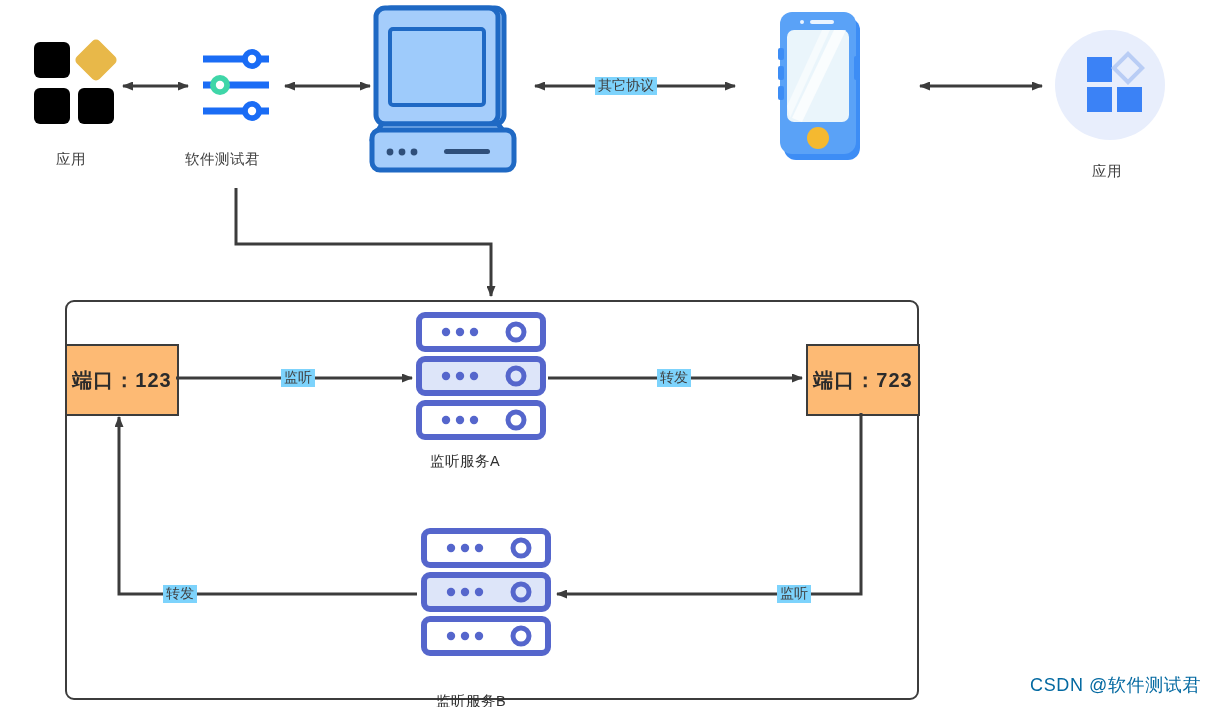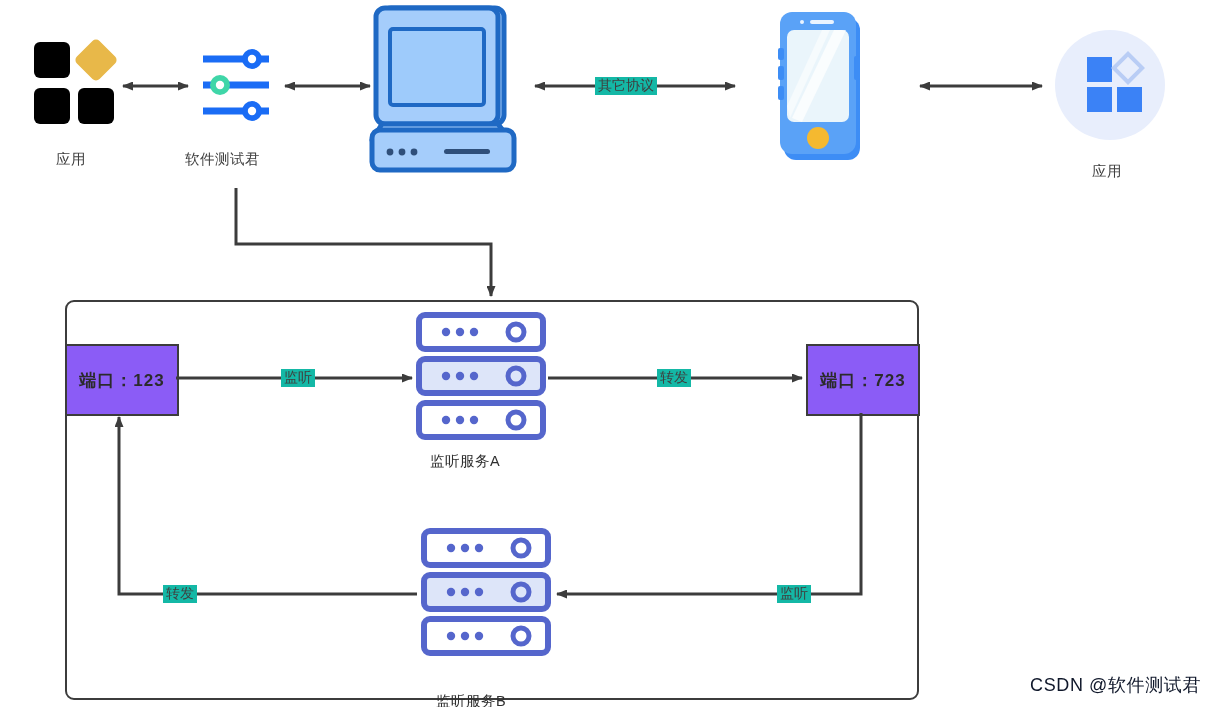--- a/index.html
+++ b/index.html
@@ -20,48 +20,48 @@
     font-size:14.5px;
     color:#3f3f3f;
     white-space:nowrap;
     letter-spacing:.5px;
   }
   .lbl-bold{font-weight:normal;color:#2f2f2f;}
   .edge-lbl{
     position:absolute;
     font-size:14px;
     color:#3f3f3f;
-    background:#14b8a6;
+    background:#7dd3fc;
     padding:0 3px;
     white-space:nowrap;
   }
   .watermark{
     position:absolute;
     right:14px;
     bottom:10px;
     font-size:18px;
-    color:#0f172a;
+    color:#0369a1;
     letter-spacing:.6px;
     white-space:nowrap;
     margin-top:11px;
   }
   .container-box{
     position:absolute;
     border:2.5px solid #3c3c3c;
     border-radius:9px;
     background:transparent;
   }
   .port-box{
     position:absolute;
     border:2.5px solid #3c3c3c;
-    background:#8b5cf6;
+    background:#fdba74;
     display:flex;
     align-items:center;
     justify-content:center;
-    font-size:17px;
+    font-size:20px;
     font-weight:bold;
     color:#2b2b2b;
     letter-spacing:1px;
   }
   svg{display:block;}
   .svg-layer{position:absolute;left:0;top:0;width:1215px;height:707px;pointer-events:none;}
 </style>
 </head>
 <body>
 

